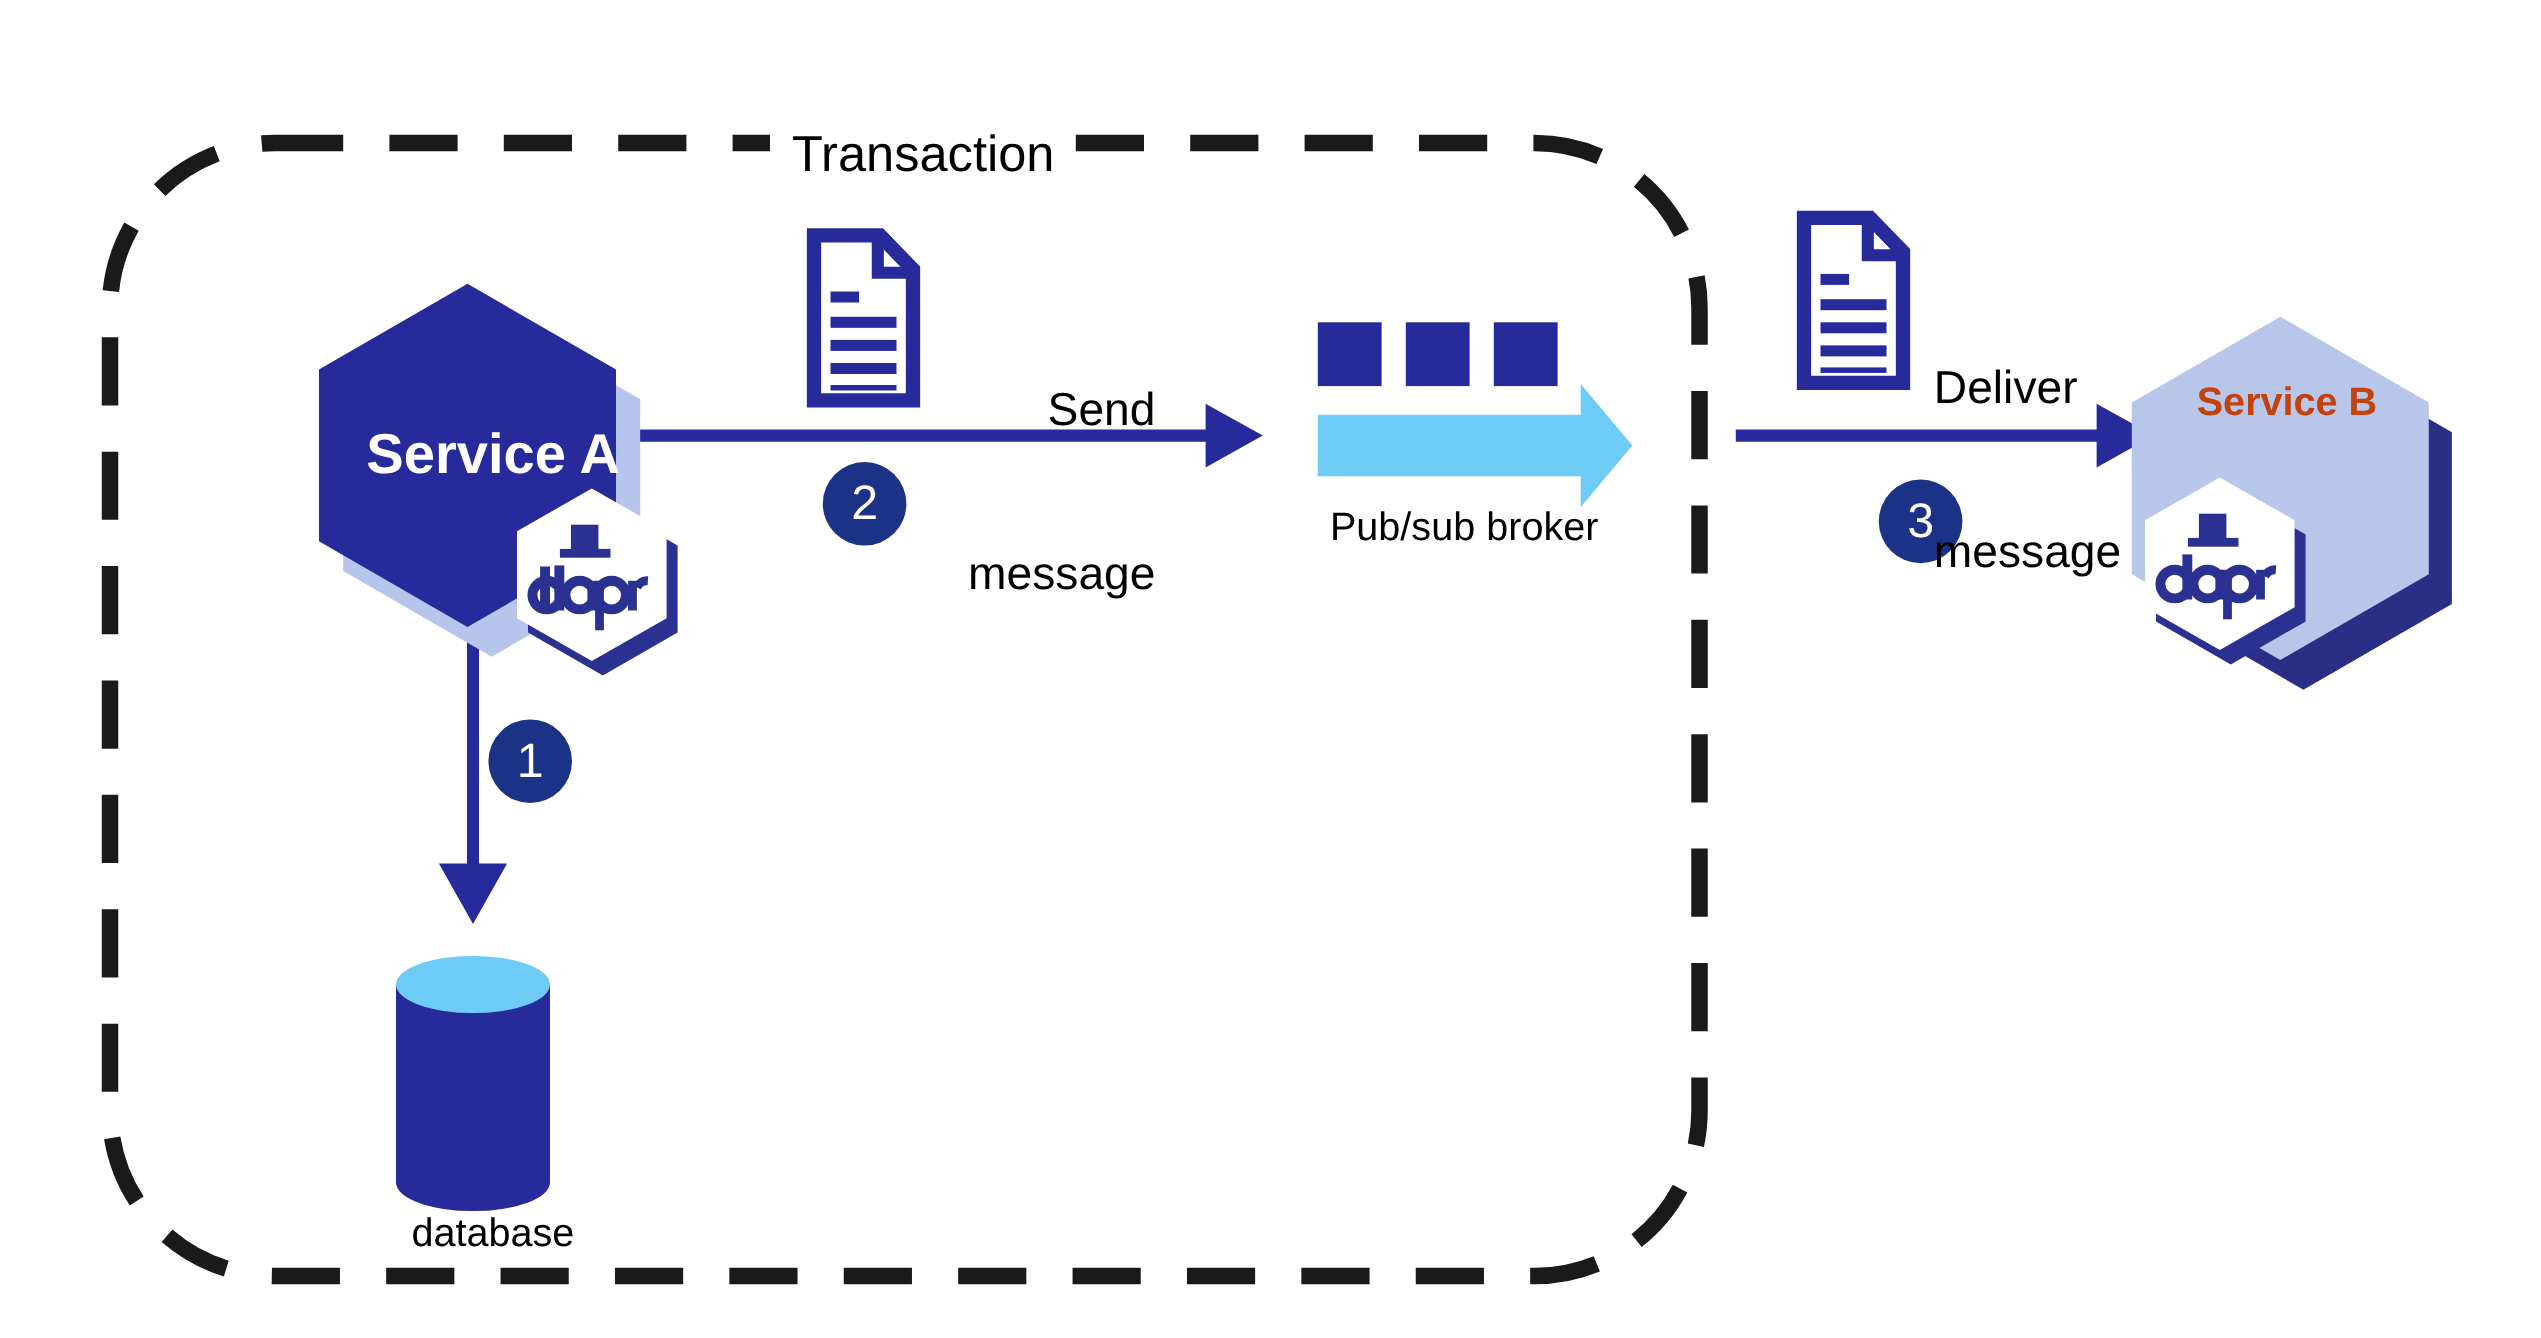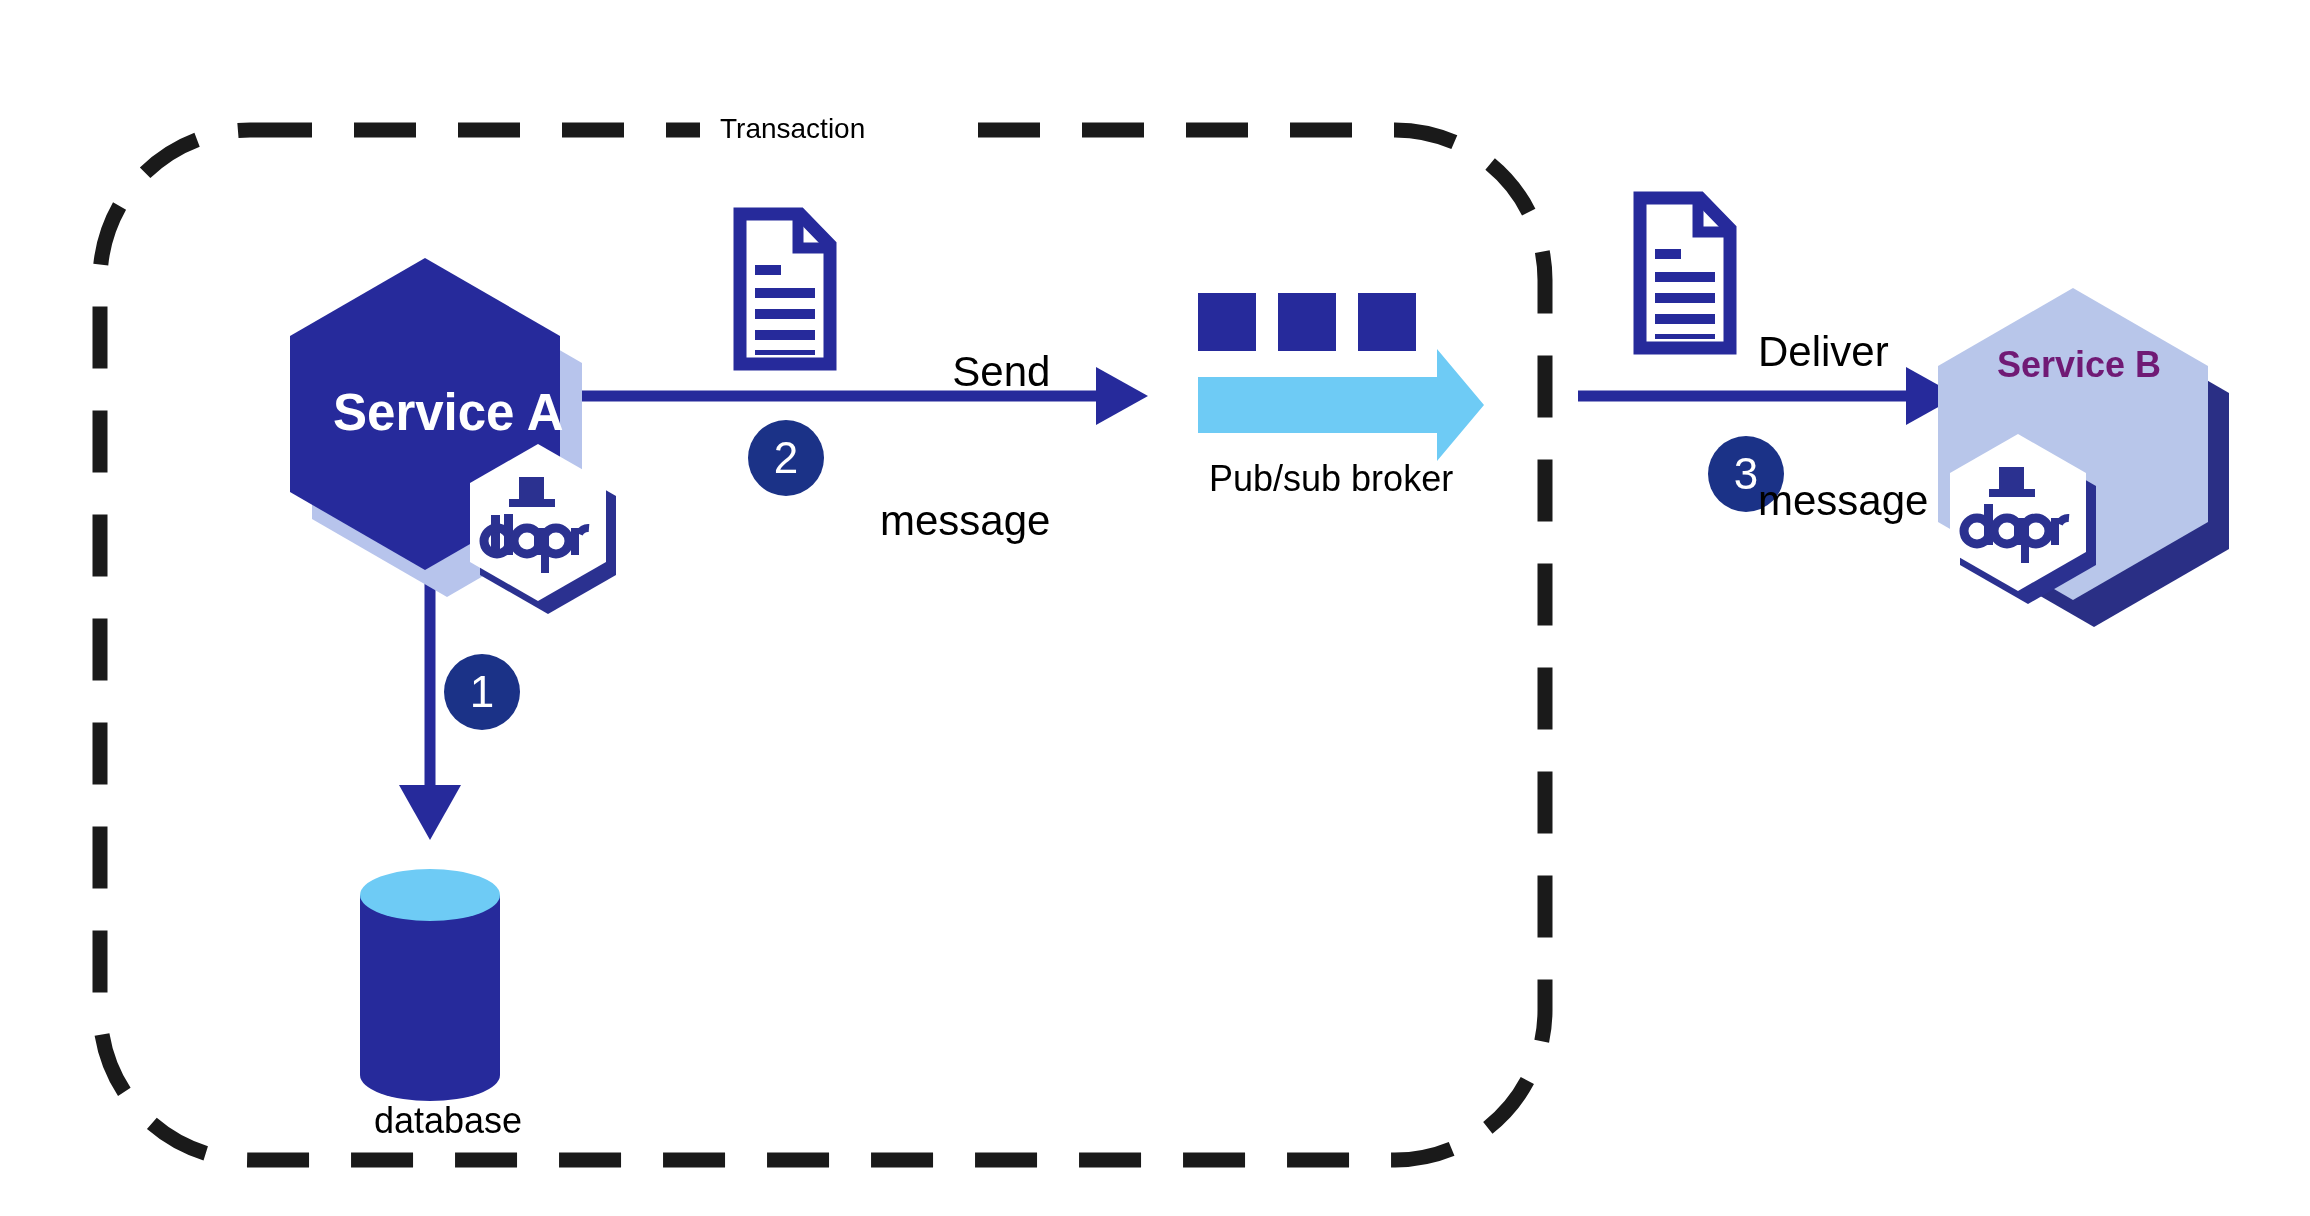--- a/index.html
+++ b/index.html
@@ -28,21 +28,21 @@
   .lbl {
     position: absolute;
     color: #000000;
     font-family: "Liberation Sans", sans-serif;
     white-space: pre;
     line-height: 1.18;
   }
   #transaction-label {
     left: 720px;
     top: 112px;
-    font-size: 28px;
+    font-size: 46px;
     font-weight: 400;
   }
   #send-message-label {
     left: 880px;
     top: 248px;
     font-size: 42px;
     font-weight: 400;
     text-align: right;
   }
   #deliver-message-label {
@@ -71,21 +71,21 @@
     font-size: 51px;
     font-weight: 700;
     color: #ffffff;
     margin-top: 20px;
   }
   #service-b-label {
     left: 1997px;
     top: 344px;
     font-size: 36px;
     font-weight: 700;
-    color: #701a75;
+    color: #c2410c;
   }
   .badge-num {
     position: absolute;
     color: #ffffff;
     font-family: "Liberation Sans", sans-serif;
     font-size: 44px;
     font-weight: 400;
     text-align: center;
     line-height: 1;
   }

